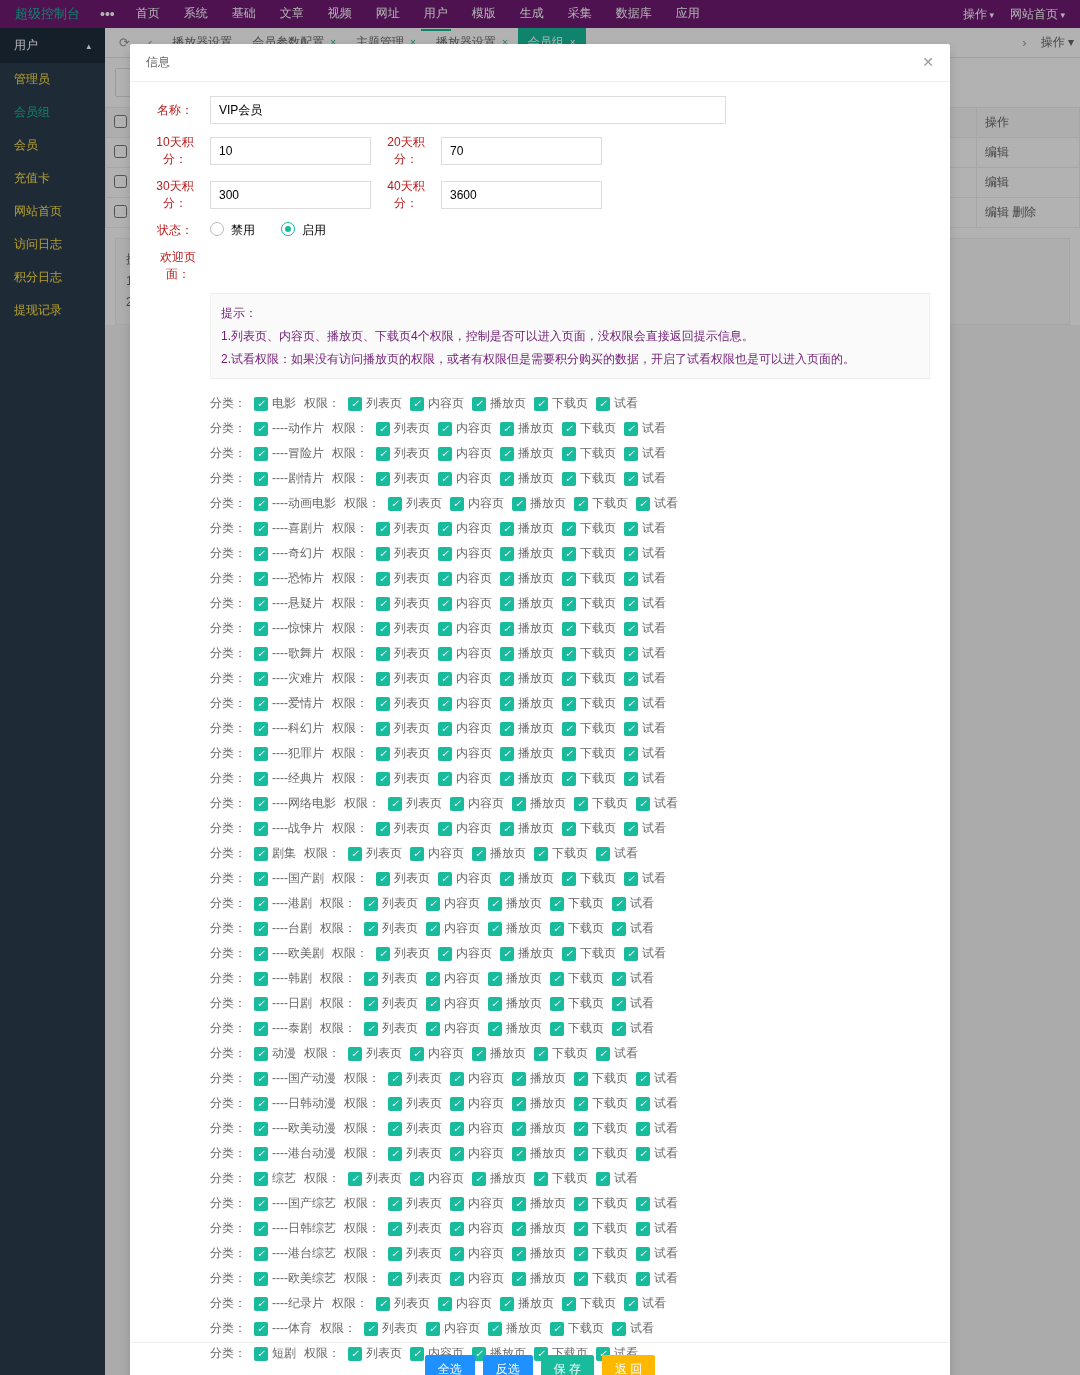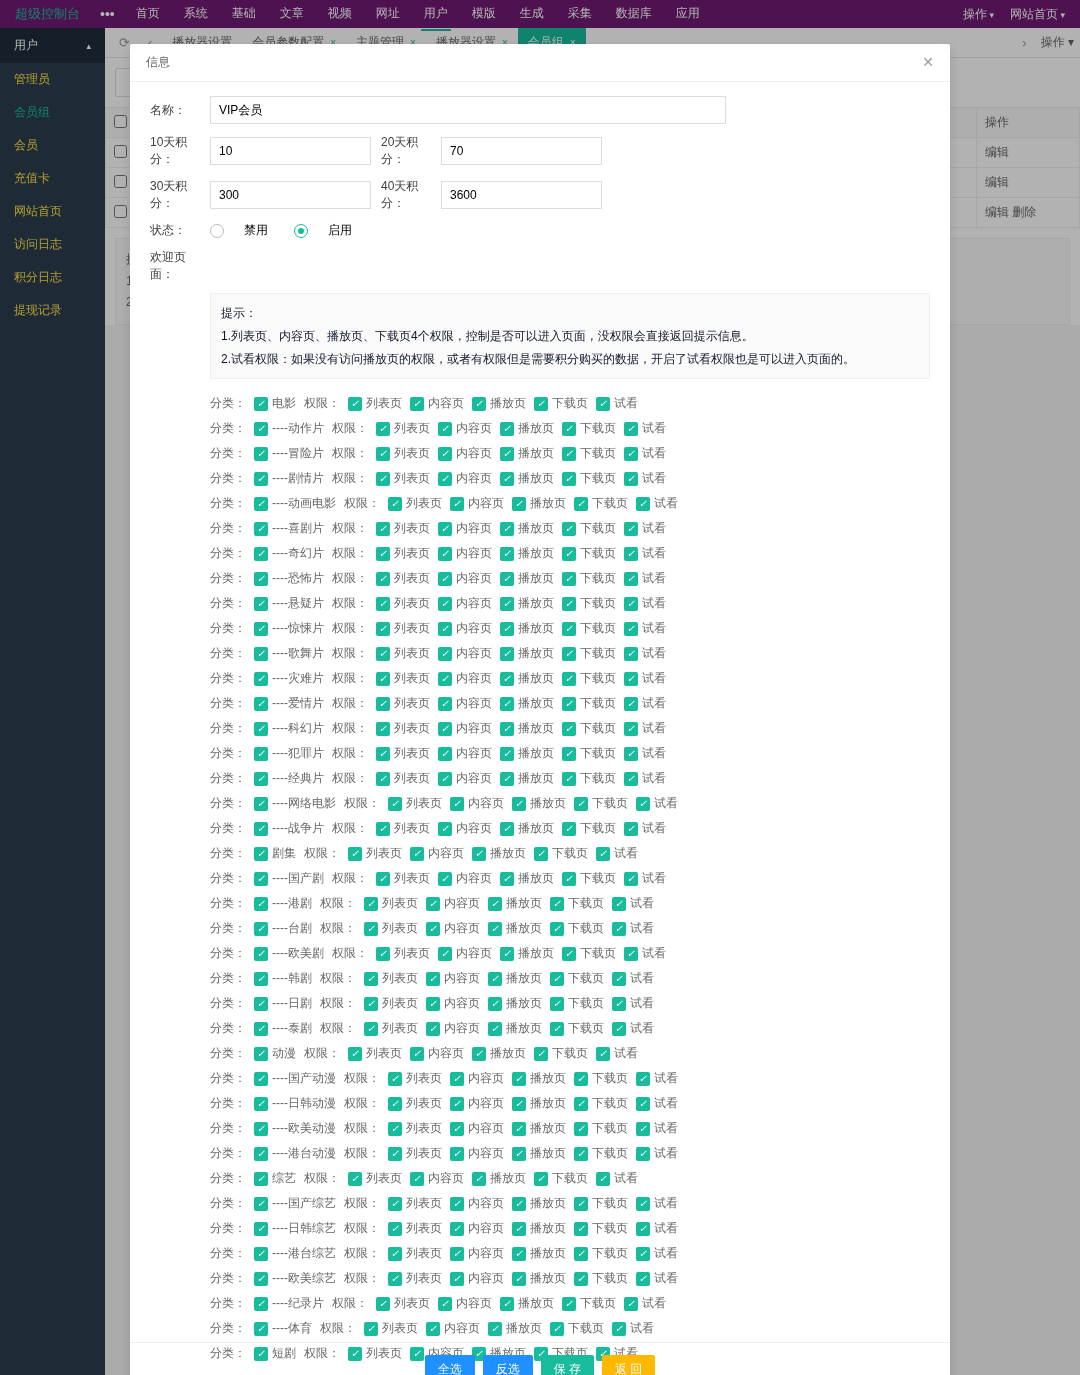--- a/index.html
+++ b/index.html
@@ -35,28 +35,28 @@
 .table th{background:#fafafa;font-weight:400}
 .tip{margin:10px;padding:10px;background:#fafafa;border:1px solid #eee;color:#666;font-size:12px;line-height:1.8}
 .tip strong{font-weight:500}
 
 .mask{position:fixed;inset:0;background:rgba(0,0,0,.3);z-index:100}
 .modal{position:fixed;left:50%;top:44px;transform:translateX(-50%);width:820px;background:#fff;z-index:101;border-radius:2px;box-shadow:0 4px 12px rgba(0,0,0,.15)}
 .mhead{padding:10px 16px;border-bottom:1px solid #eee;display:flex;justify-content:space-between;color:#666;font-size:13px}
 .mclose{cursor:pointer;color:#999;font-size:14px}
 .mbody{padding:14px 20px 10px;max-height:1260px}
 .frow{display:flex;align-items:center;margin-bottom:10px;gap:10px}
-.flab{width:50px;text-align:left;color:#404040;font-size:12px}
+.flab{width:50px;text-align:center;color:#b91c1c;font-size:12px}
 .finp{height:28px;border:1px solid #ddd;padding:0 8px;font-size:12px;width:161px}
 .finp.long{width:516px}
-.radio{display:inline-flex;align-items:center;gap:20px;margin-right:16px}
+.radio{display:inline-flex;gap:7px;margin-right:16px}
 .radio i{width:14px;height:14px;border:1px solid #bbb;border-radius:50%;display:inline-block;position:relative}
 .radio.on i{border-color:#18bc9c}
 .radio.on i::after{content:'';position:absolute;inset:3px;background:#18bc9c;border-radius:50%}
-.permtip{border:1px solid #eee;background:#fafafa;padding:8px 10px;color:#0f172a;font-size:12px;line-height:1.9;margin-left:60px}
+.permtip{border:1px solid #eee;background:#fafafa;padding:8px 10px;color:#701a75;font-size:12px;line-height:1.9;margin-left:60px}
 .permlist{margin-top:12px}
 .prow{display:flex;align-items:center;gap:8px;padding:4px 0;flex-wrap:nowrap;white-space:nowrap}
 .plab{color:#666;font-size:12px}
 .cb{display:inline-flex;align-items:center;gap:4px;color:#666;font-size:12px}
 .cb i{width:14px;height:14px;background:#18bc9c;border-radius:2px;display:inline-flex;align-items:center;justify-content:center;color:#fff;font-size:10px;line-height:1}
 .cb i::before{content:'✓'}
 .mfoot{padding:12px 20px;display:flex;justify-content:center;gap:8px;border-top:1px solid #eee}
 </style>
 </head>
 <body>

